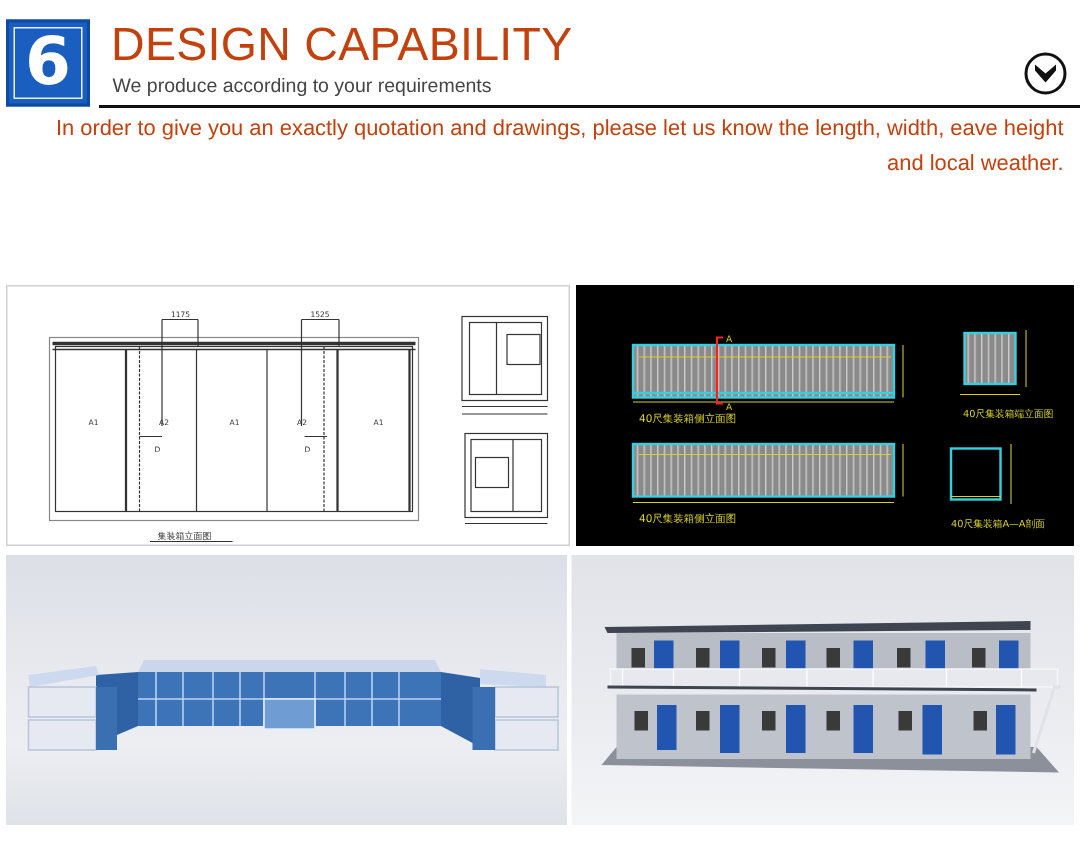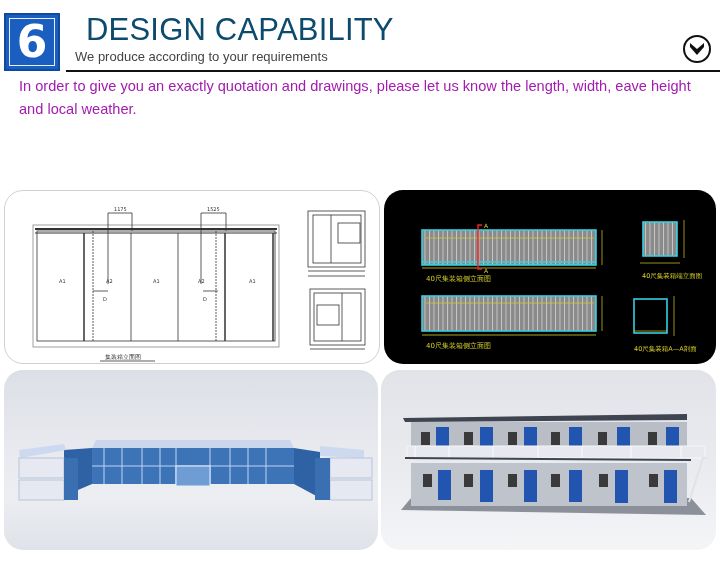--- a/index.html
+++ b/index.html
@@ -3,30 +3,30 @@
 <meta charset="utf-8">
 <style>
   * { margin:0; padding:0; box-sizing:border-box; }
   html, body { width:720px; height:564px; background:#ffffff; overflow:hidden; }
   body { position:relative; font-family:"Liberation Sans", sans-serif; color:#111; }
 
   .header { position:absolute; left:0; top:0; width:720px; height:72px; }
   .badge { position:absolute; left:4px; top:13px; width:56px; height:58px; background:#1a5fbf; border:2px solid #0d4aa0; }
   .badge-inner { position:absolute; left:3px; top:3px; right:3px; bottom:3px; border:1px solid #e8f0ff; display:flex; align-items:center; justify-content:center; }
   .badge-num { font-family:"DejaVu Sans", sans-serif; font-weight:bold; font-size:44px; color:#fff; line-height:1; }
-  .title { position:absolute; left:86px; top:14px; font-family:"Liberation Sans", sans-serif; font-size:31px; letter-spacing:0.2px; color:#0c4a6e; line-height:1; }
+  .title { position:absolute; left:74px; top:14px; font-family:"Liberation Sans", sans-serif; font-size:31px; letter-spacing:0.2px; color:#c2410c; line-height:1; }
   .subtitle { position:absolute; left:75px; top:50px; font-size:13px; color:#444; line-height:1; }
   .rule { position:absolute; left:66px; top:70px; width:654px; height:2px; background:#111; }
   .down-btn { position:absolute; left:683px; top:35px; width:28px; height:28px; border:2px solid #111; border-radius:50%; display:flex; align-items:center; justify-content:center; }
   .down-btn svg { display:block; }
 
-  .body-text { position:absolute; left:19px; top:75px; width:690px; font-size:14.6px; line-height:23.2px; color:#a21caf; }
+  .body-text { position:absolute; left:19px; top:75px; width:690px; font-size:14.6px; line-height:23.2px; color:#c2410c;text-align:right; }
   .body-text p { margin:0; }
 
-  .img { position:absolute; overflow:hidden;border-radius:19px; }
+  .img { position:absolute; overflow:hidden; }
   .img-cad-white { left:4px; top:190px; width:376px; height:174px; background:#fff; border:1px solid #d0d0d0; }
   .img-cad-black { left:384px; top:190px; width:332px; height:174px; background:#000; }
   .img-render-1 { left:4px; top:370px; width:374px; height:180px; background:linear-gradient(180deg,#dcdfe6 0%,#e8eaef 45%,#eceef2 70%,#dfe2e8 100%); }
   .img-render-2 { left:381px; top:370px; width:335px; height:180px; background:linear-gradient(180deg,#e1e3e8 0%,#eaecf0 60%,#f4f5f7 100%); }
   svg text { font-family:"DejaVu Sans", sans-serif; }
 </style>
 </head>
 <body>
 
 <div class="header">

